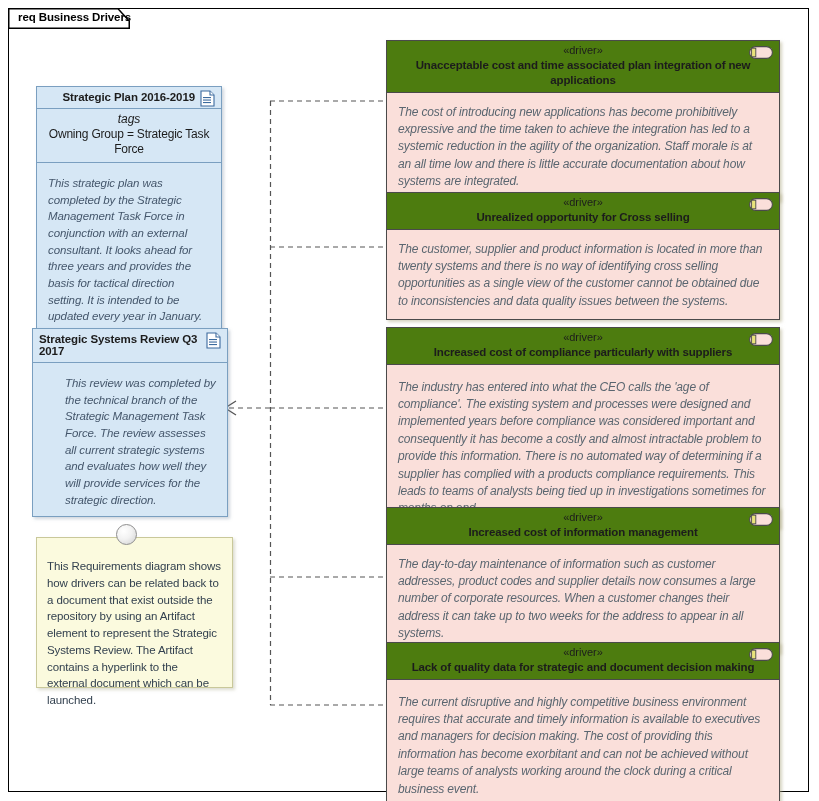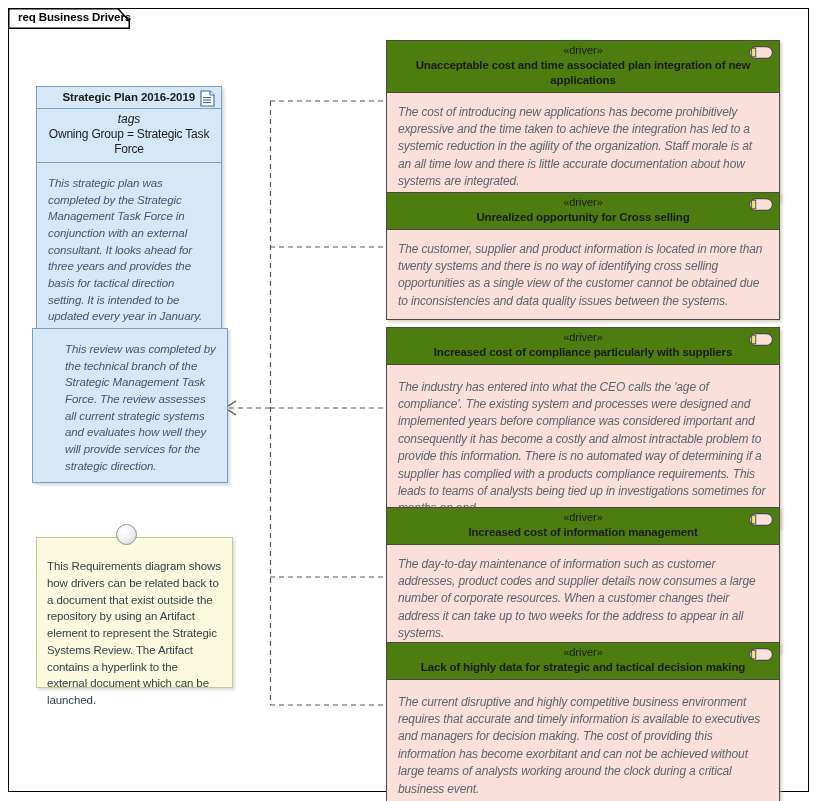--- a/index.html
+++ b/index.html
@@ -247,20 +247,30 @@
       </svg>
     </div>
     <div class="artifact-tags">
       <span class="tags-title">tags</span>
       <span class="tag-row">Owning Group = Strategic Task Force</span>
     </div>
     <div class="artifact-body">This strategic plan was completed by the Strategic Management Task Force in conjunction with an external consultant. It looks ahead for three years and provides the basis for tactical direction setting. It is intended to be updated every year in January.</div>
   </div>
 
   <div class="node artifact" style="left:32px; top:328px; width:196px;">
+    <div class="artifact-header" style="padding-left:6px; text-align:left;">
+      <span>Strategic Systems Review Q3 2017</span>
+      <svg class="doc-icon" viewBox="0 0 15 17">
+        <path d="M1,1 H10 L14,5 V16 H1 Z" fill="#ffffff" stroke="#3c6b9e" stroke-width="1.1"></path>
+        <path d="M10,1 V5 H14" fill="#ffffff" stroke="#3c6b9e" stroke-width="1.1"></path>
+        <rect x="3" y="7" width="8" height="1.1" fill="#3c6b9e"></rect>
+        <rect x="3" y="9.5" width="8" height="1.1" fill="#3c6b9e"></rect>
+        <rect x="3" y="12" width="8" height="1.1" fill="#3c6b9e"></rect>
+      </svg>
+    </div>
     <div class="artifact-body" style="min-height:118px;padding-left:32px;">This review was completed by the technical branch of the Strategic Management Task Force. The review assesses all current strategic systems and evaluates how well they will provide services for the strategic direction.</div>
   </div>
 
   <div class="note-anchor" style="left:116px; top:524px;"></div>
   <div class="node note" style="left:36px; top:537px; width:197px; height:151px;">
     <div class="note-body">This Requirements diagram shows how drivers can be related back to a document that exist outside the repository by using an Artifact element to represent the Strategic Systems Review. The Artifact contains a hyperlink to the external document which can be launched.</div>
   </div>
 
   <div class="node driver" style="left:386px; top:40px; width:394px;">
     <div class="driver-header">
@@ -306,21 +316,21 @@
         <rect x="0.6" y="0.6" width="22.8" height="11.8" rx="5.9" ry="5.9" fill="#fadfda" stroke="#4a4a4a" stroke-width="1.1"></rect>
         <rect x="2.6" y="2.2" width="4.2" height="8.6" fill="#e8e37a" stroke="#4a4a4a" stroke-width="0.9"></rect>
       </svg>
     </div>
     <div class="driver-body">The day-to-day maintenance of information such as customer addresses, product codes and supplier details now consumes a large number of corporate resources. When a customer changes their address it can take up to two weeks for the address to appear in all systems.</div>
   </div>
 
   <div class="node driver" style="left:386px; top:642px; width:394px;">
     <div class="driver-header">
       <div class="driver-stereotype">«driver»</div>
-      <div class="driver-name">Lack of highly data for strategic and tactical decision making</div>
+      <div class="driver-name">Lack of quality data for strategic and document decision making</div>
       <svg class="driver-icon" viewBox="0 0 24 13">
         <rect x="0.6" y="0.6" width="22.8" height="11.8" rx="5.9" ry="5.9" fill="#fadfda" stroke="#4a4a4a" stroke-width="1.1"></rect>
         <rect x="2.6" y="2.2" width="4.2" height="8.6" fill="#e8e37a" stroke="#4a4a4a" stroke-width="0.9"></rect>
       </svg>
     </div>
     <div class="driver-body" style="padding-top:14px;">The current disruptive and highly competitive business environment requires that accurate and timely information is available to executives and managers for decision making. The cost of providing this information has become exorbitant and can not be achieved without large teams of analysts working around the clock during a critical business event.</div>
   </div>
 
 </div>
 

